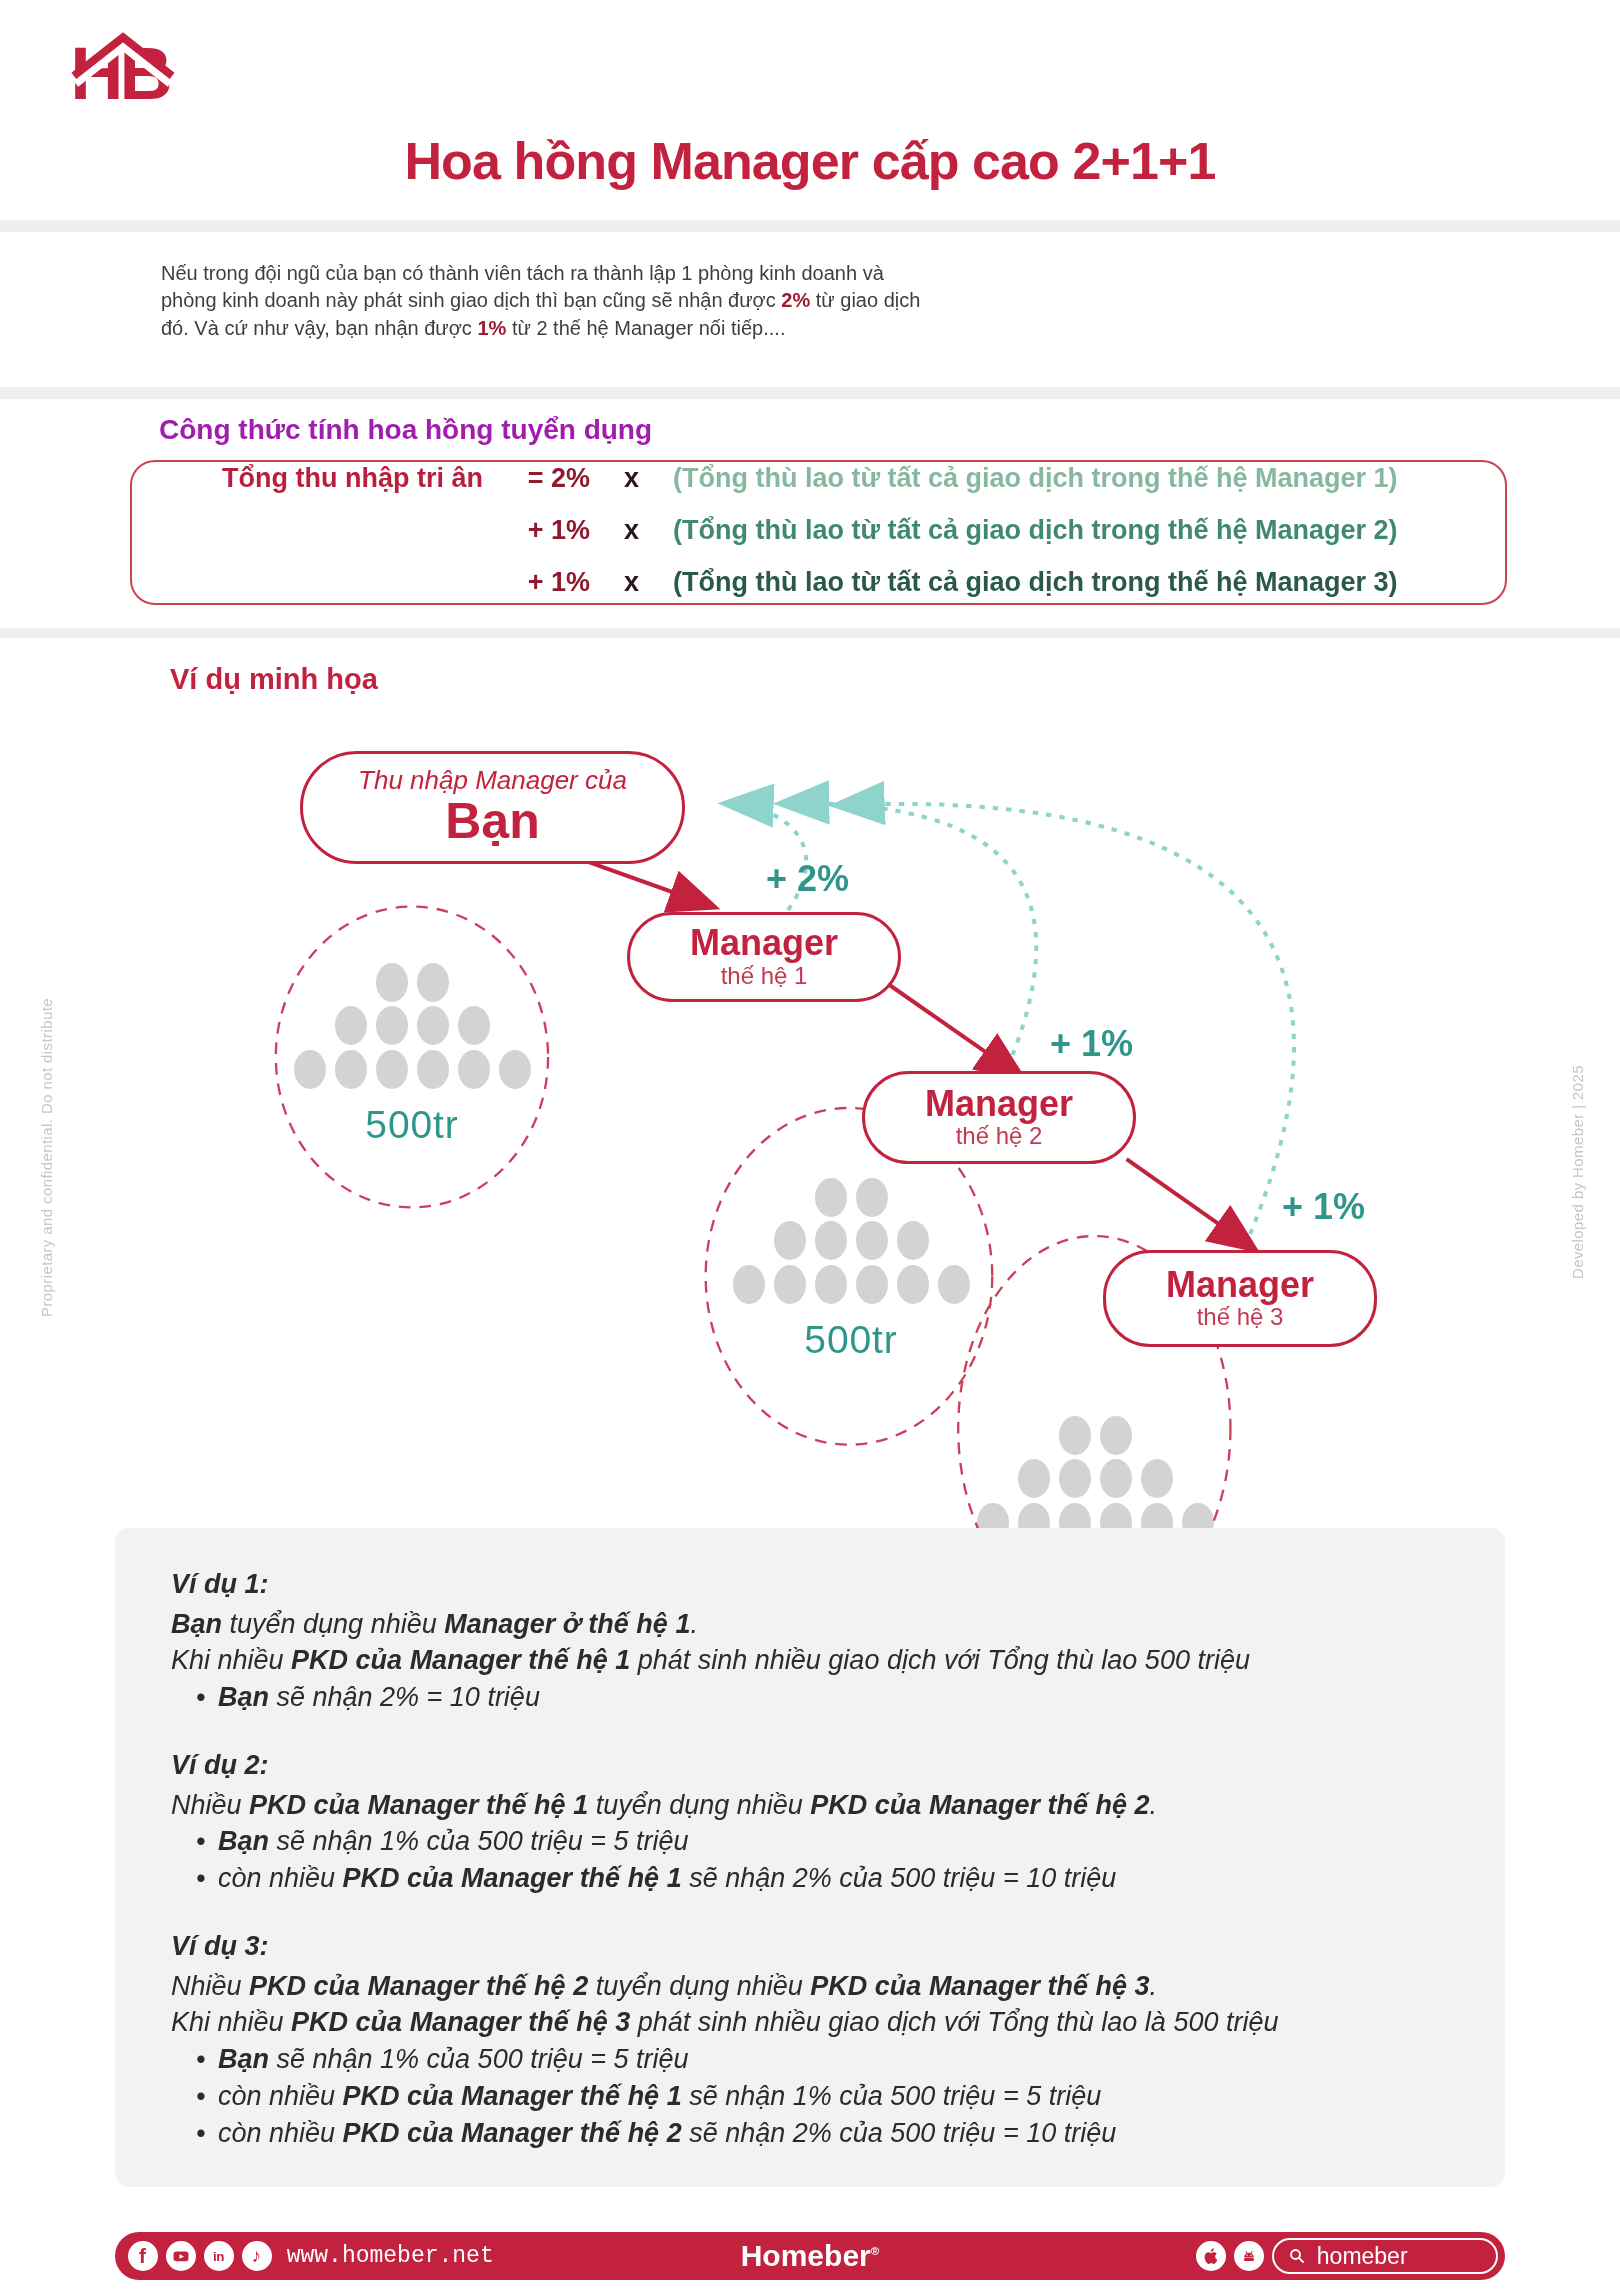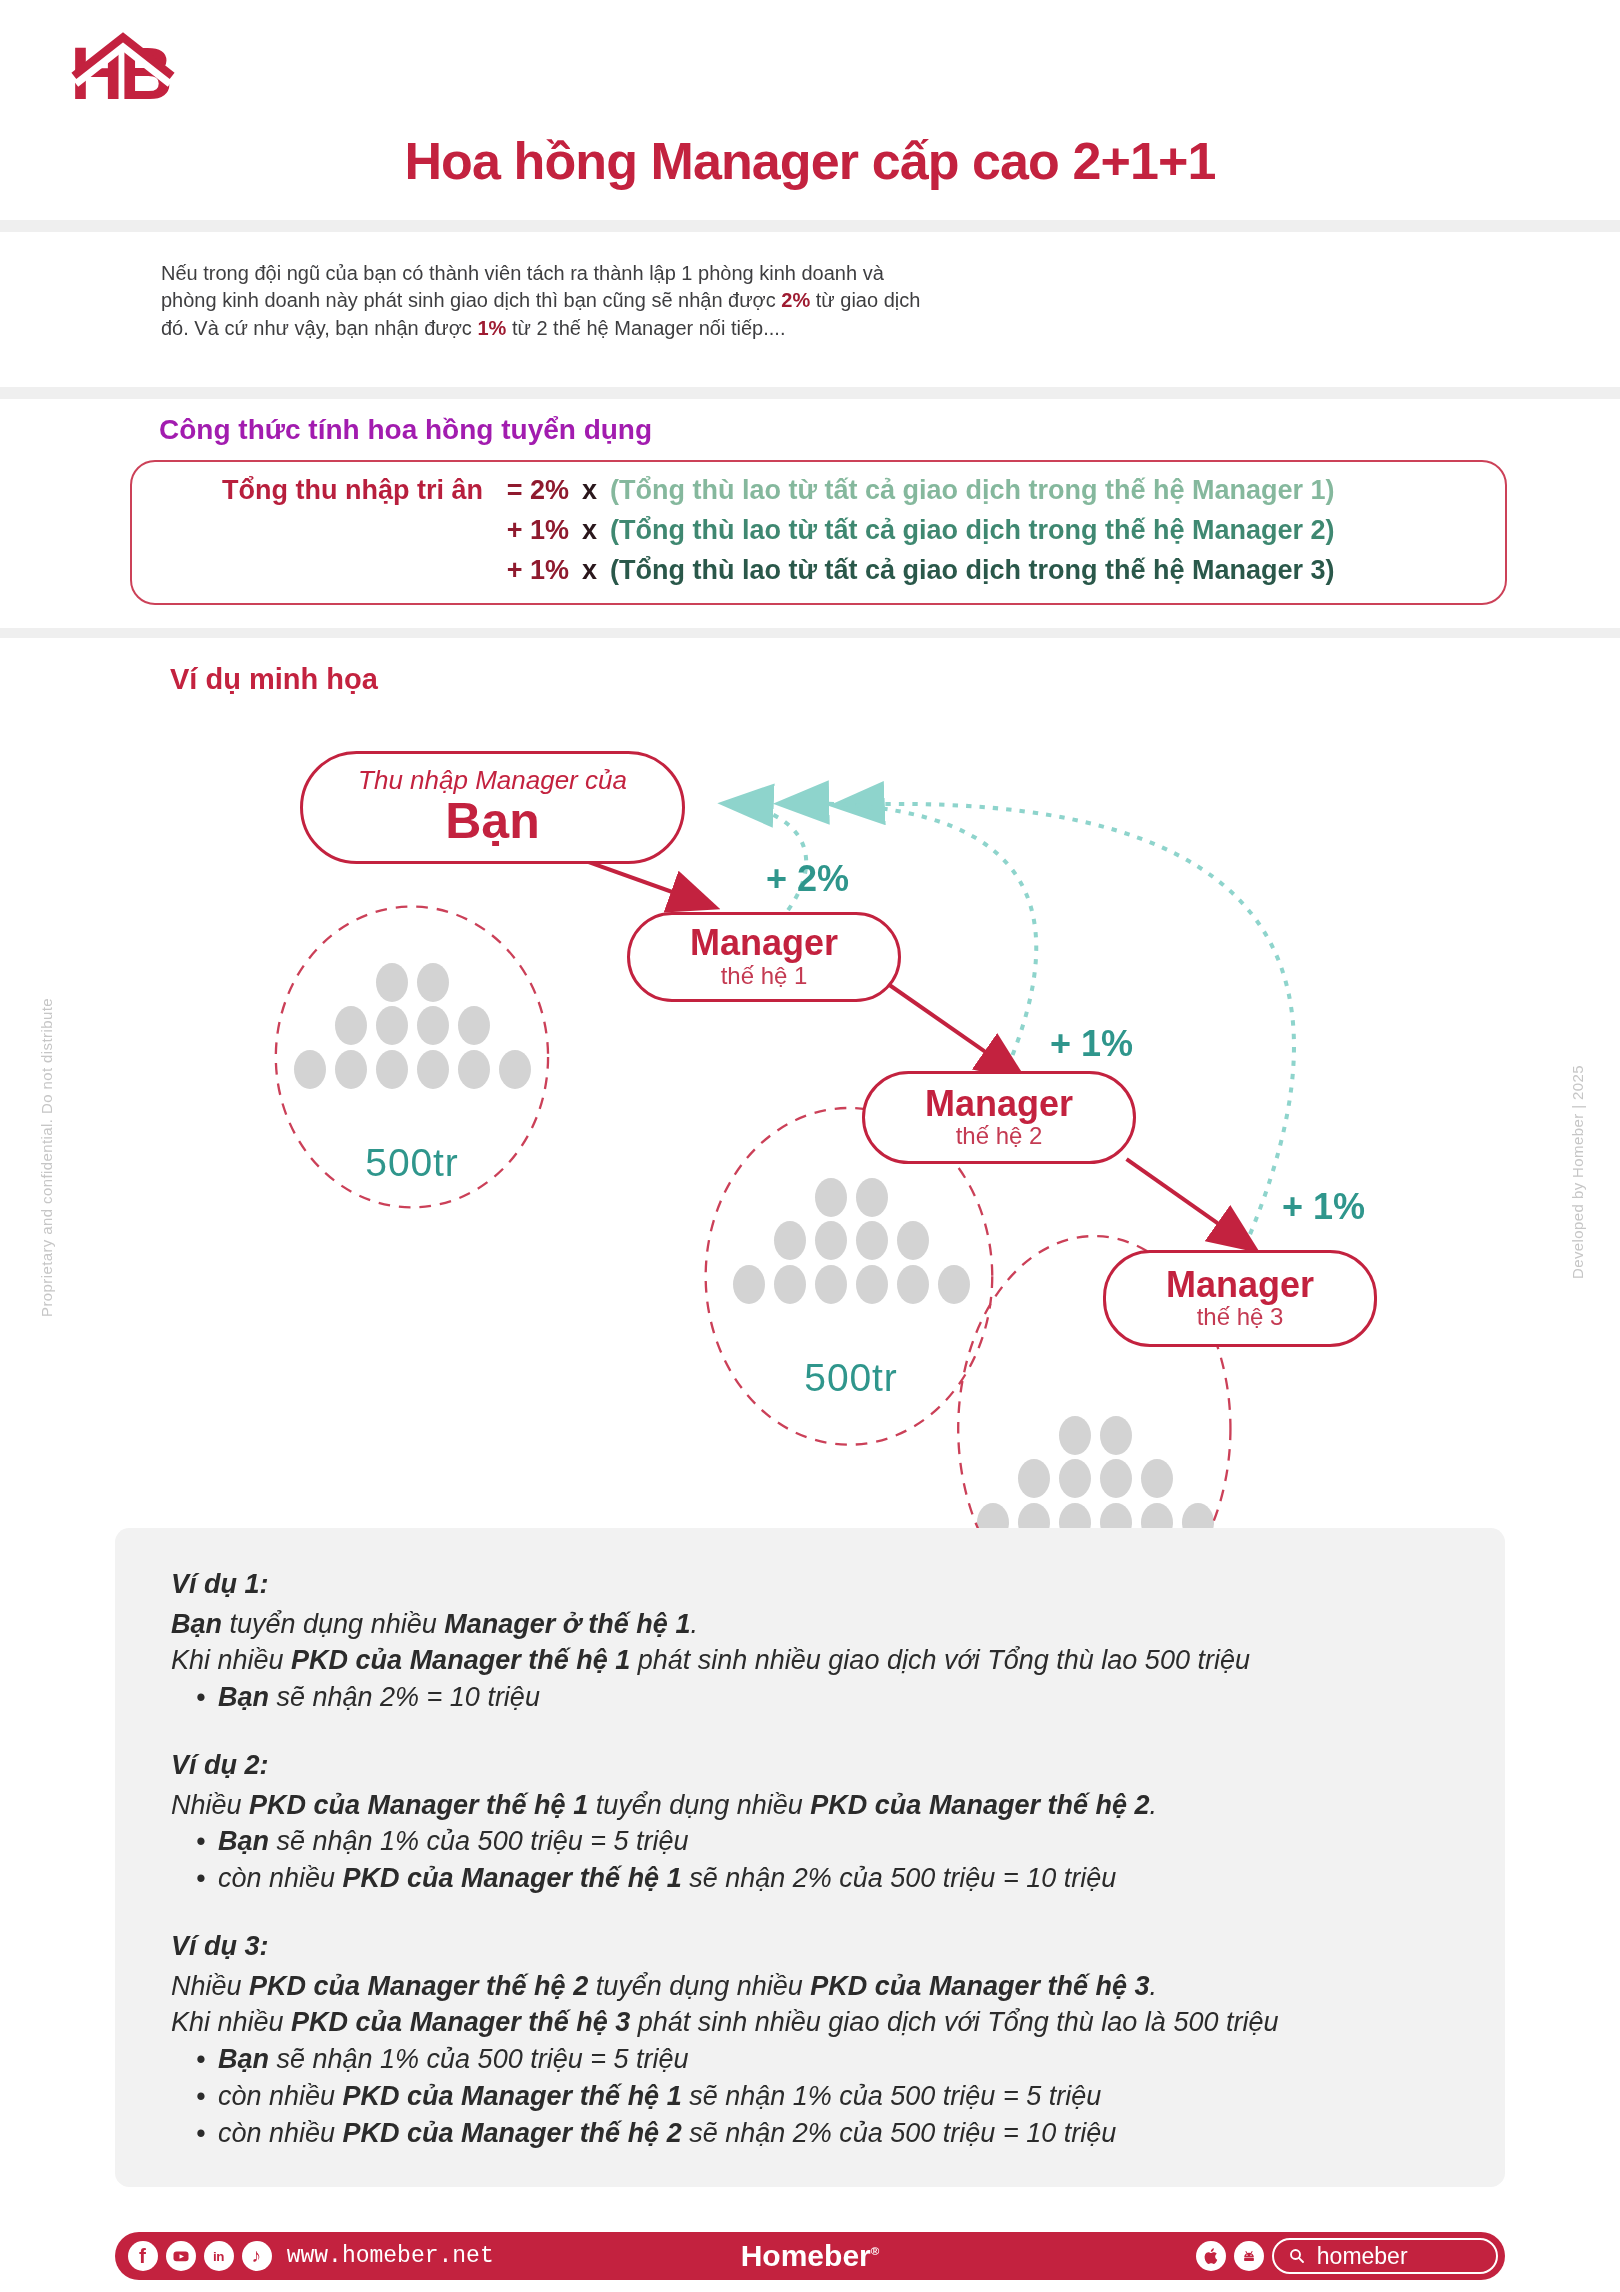--- a/index.html
+++ b/index.html
@@ -20,21 +20,21 @@
   
   .intro{position:absolute;left:161px;top:260px;width:1352px;font-size:20px;line-height:1.37;color:#3E3E40;}
   .hl{color:#9E1B31;font-weight:700;}
   .b{font-weight:700;}
   
   .formula-heading{position:absolute;left:159px;top:414px;margin:0;font-size:28px;font-weight:700;color:#a21caf;}
   .formula-box{
     position:absolute;left:130px;top:460px;width:1377px;height:145px;box-sizing:border-box;
     border:2.7px solid #CC4158;border-radius:25px;
     display:grid;grid-template-columns:333px 86px 41px auto;align-content:center;
-    row-gap:9px;padding:9px 16px 12.5px 18px;font-size:27px;font-weight:700;
+    row-gap:9px;padding:9px 16px 12.5px 18px;font-size:27px;font-weight:700;gap:21px;
   }
   .f-label{text-align:right;color:#B81F3D;white-space:nowrap;}
   .f-pct{text-align:right;color:#8F1A2E;white-space:nowrap;}
   .f-x{text-align:center;color:#2A171C;}
   .f-text{white-space:nowrap;}
   .g1{color:#85B89D;} .g2{color:#3F8871;} .g3{color:#2A584A;}
   
   .example-heading{position:absolute;left:170px;top:663px;margin:0;font-size:29px;font-weight:700;color:#C3223F;}
   .diagram-svg{position:absolute;left:0;top:0;width:1620px;height:2293px;pointer-events:none;}
   .pill{
@@ -47,21 +47,21 @@
   .mgr{border-radius:47px;}
   .mgr .t{font-size:36px;font-weight:700;color:#C3223F;line-height:1.05;}
   .mgr .s{font-size:24px;color:#C43A52;}
   .mgr1{left:627px;top:912px;width:274px;height:90px;}
   .mgr2{left:862px;top:1071px;width:274px;height:93px;}
   .mgr3{left:1103px;top:1250px;width:274px;height:97px;}
   .pct-label{position:absolute;font-size:36px;font-weight:700;color:#2F968C;white-space:nowrap;}
   .pct1{left:766px;top:858px;}
   .pct2{left:1050px;top:1023px;}
   .pct3{left:1282px;top:1186px;}
-  .cluster{position:absolute;display:flex;flex-direction:column;align-items:center;gap:38px;}
+  .cluster{position:absolute;display:flex;flex-direction:column;align-items:center;}
   .cluster1{left:291px;top:958px;width:242px;}
   .cluster2{left:730px;top:1173px;width:242px;}
   .cluster3{left:974px;top:1411px;width:242px;}
   .dot-pyramid{display:flex;flex-direction:column;align-items:center;}
   .dot-row{display:flex;gap:9px;margin-top:4.5px;}
   .dot{width:32px;height:39px;border-radius:50%;background:#D3D3D3;display:inline-block;}
   .tr-label{font-size:39px;color:#2F968C;margin-top:14.3px;letter-spacing:0.9px;}
   
   .examples-box{
     position:absolute;left:115px;top:1528px;width:1390px;height:659px;box-sizing:border-box;

